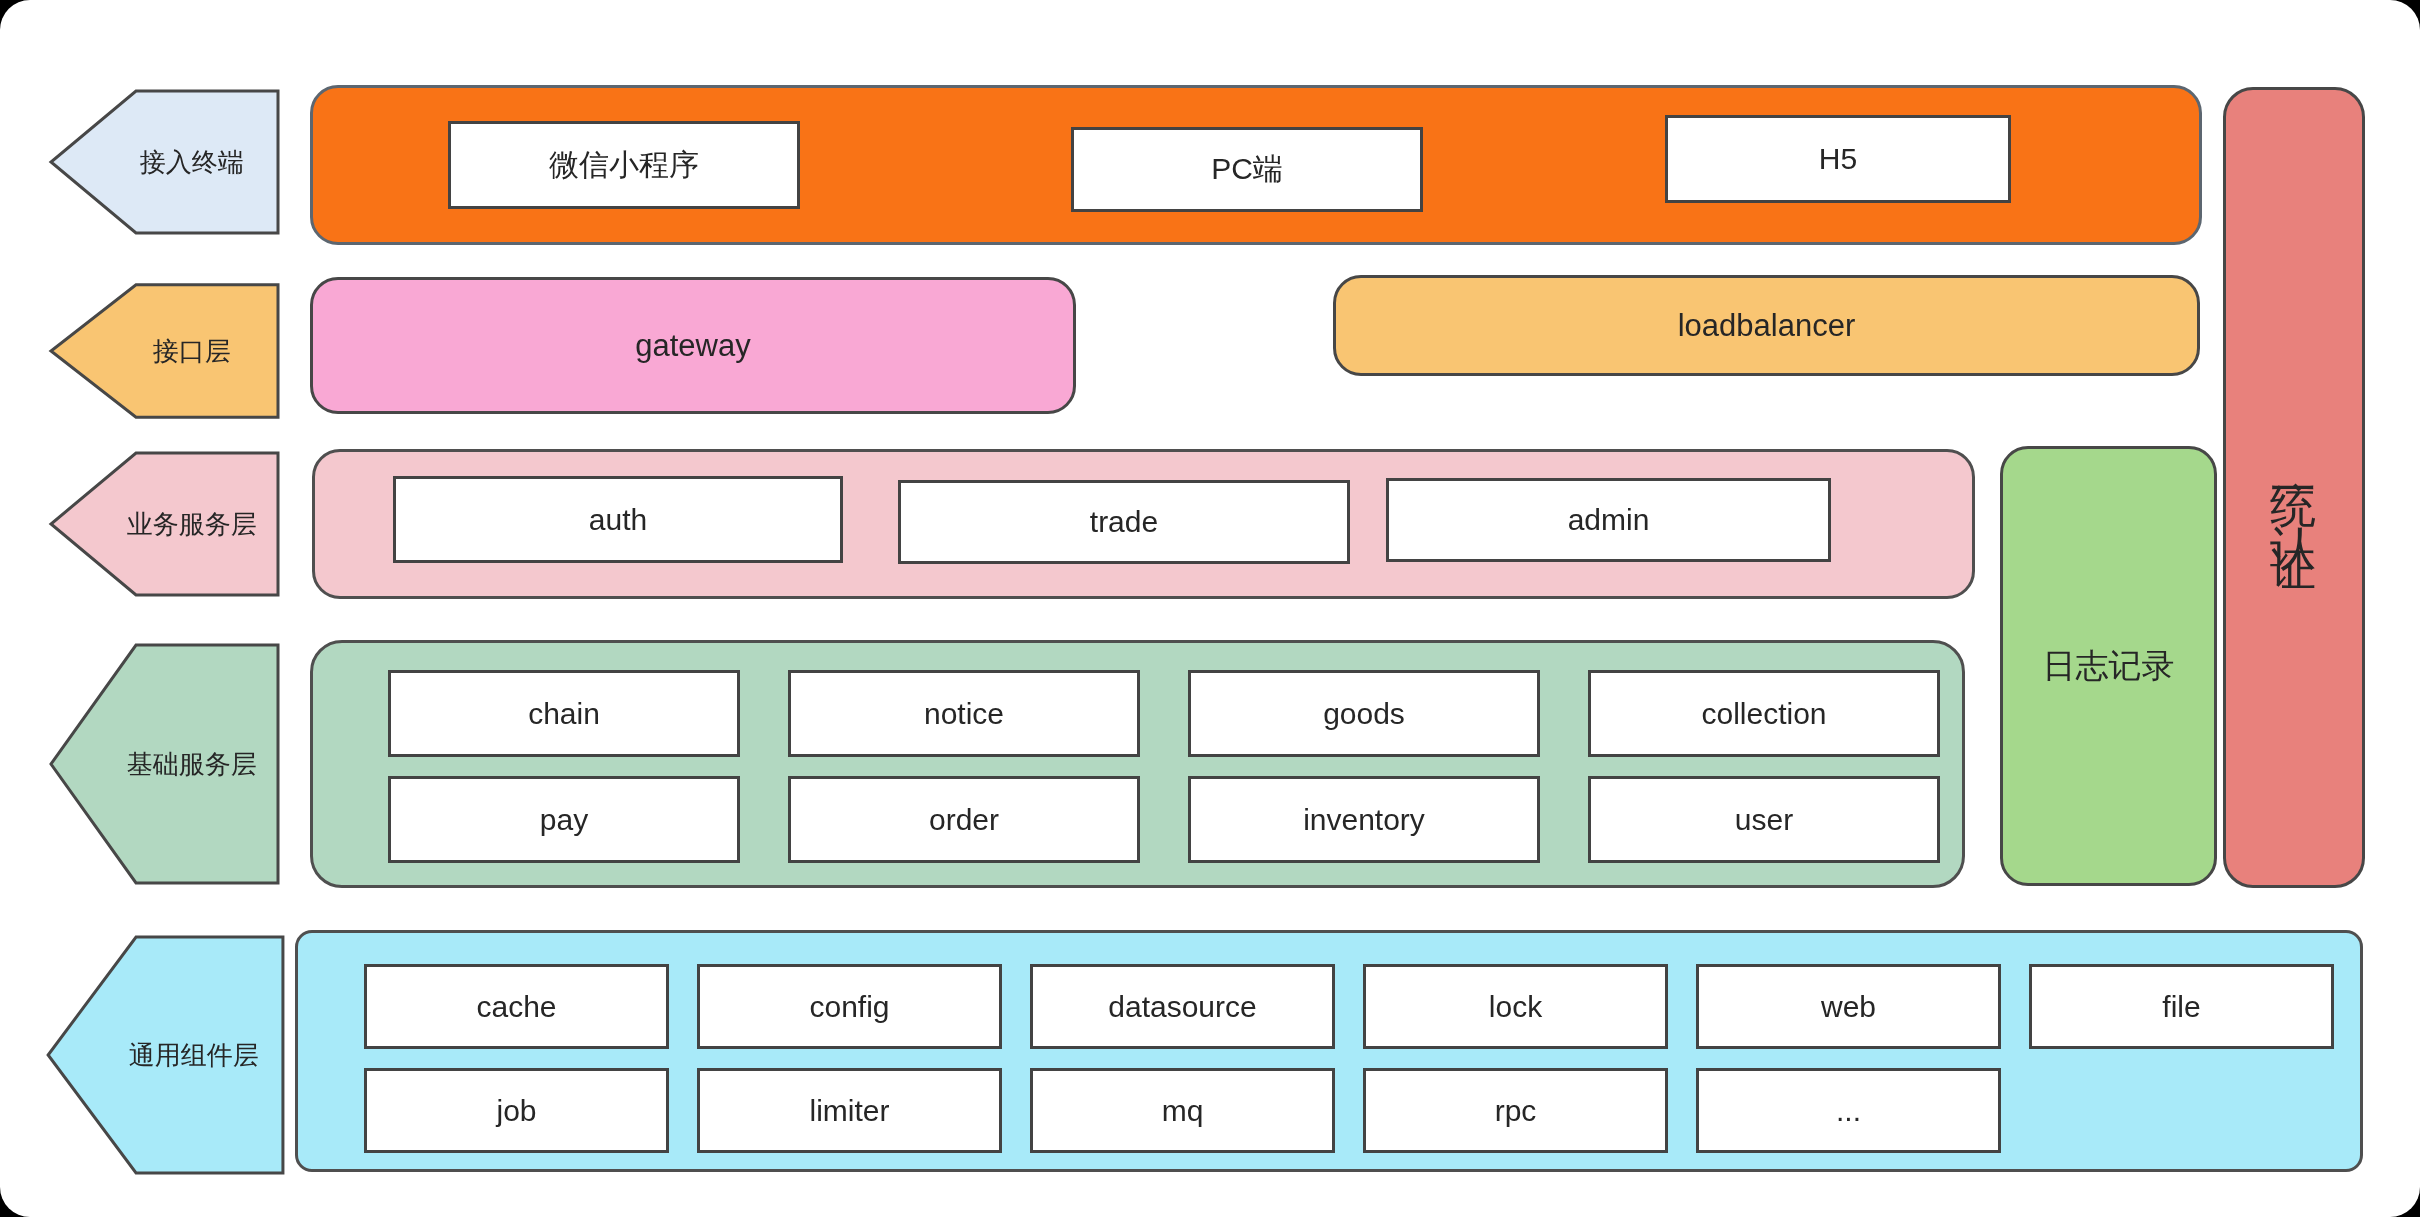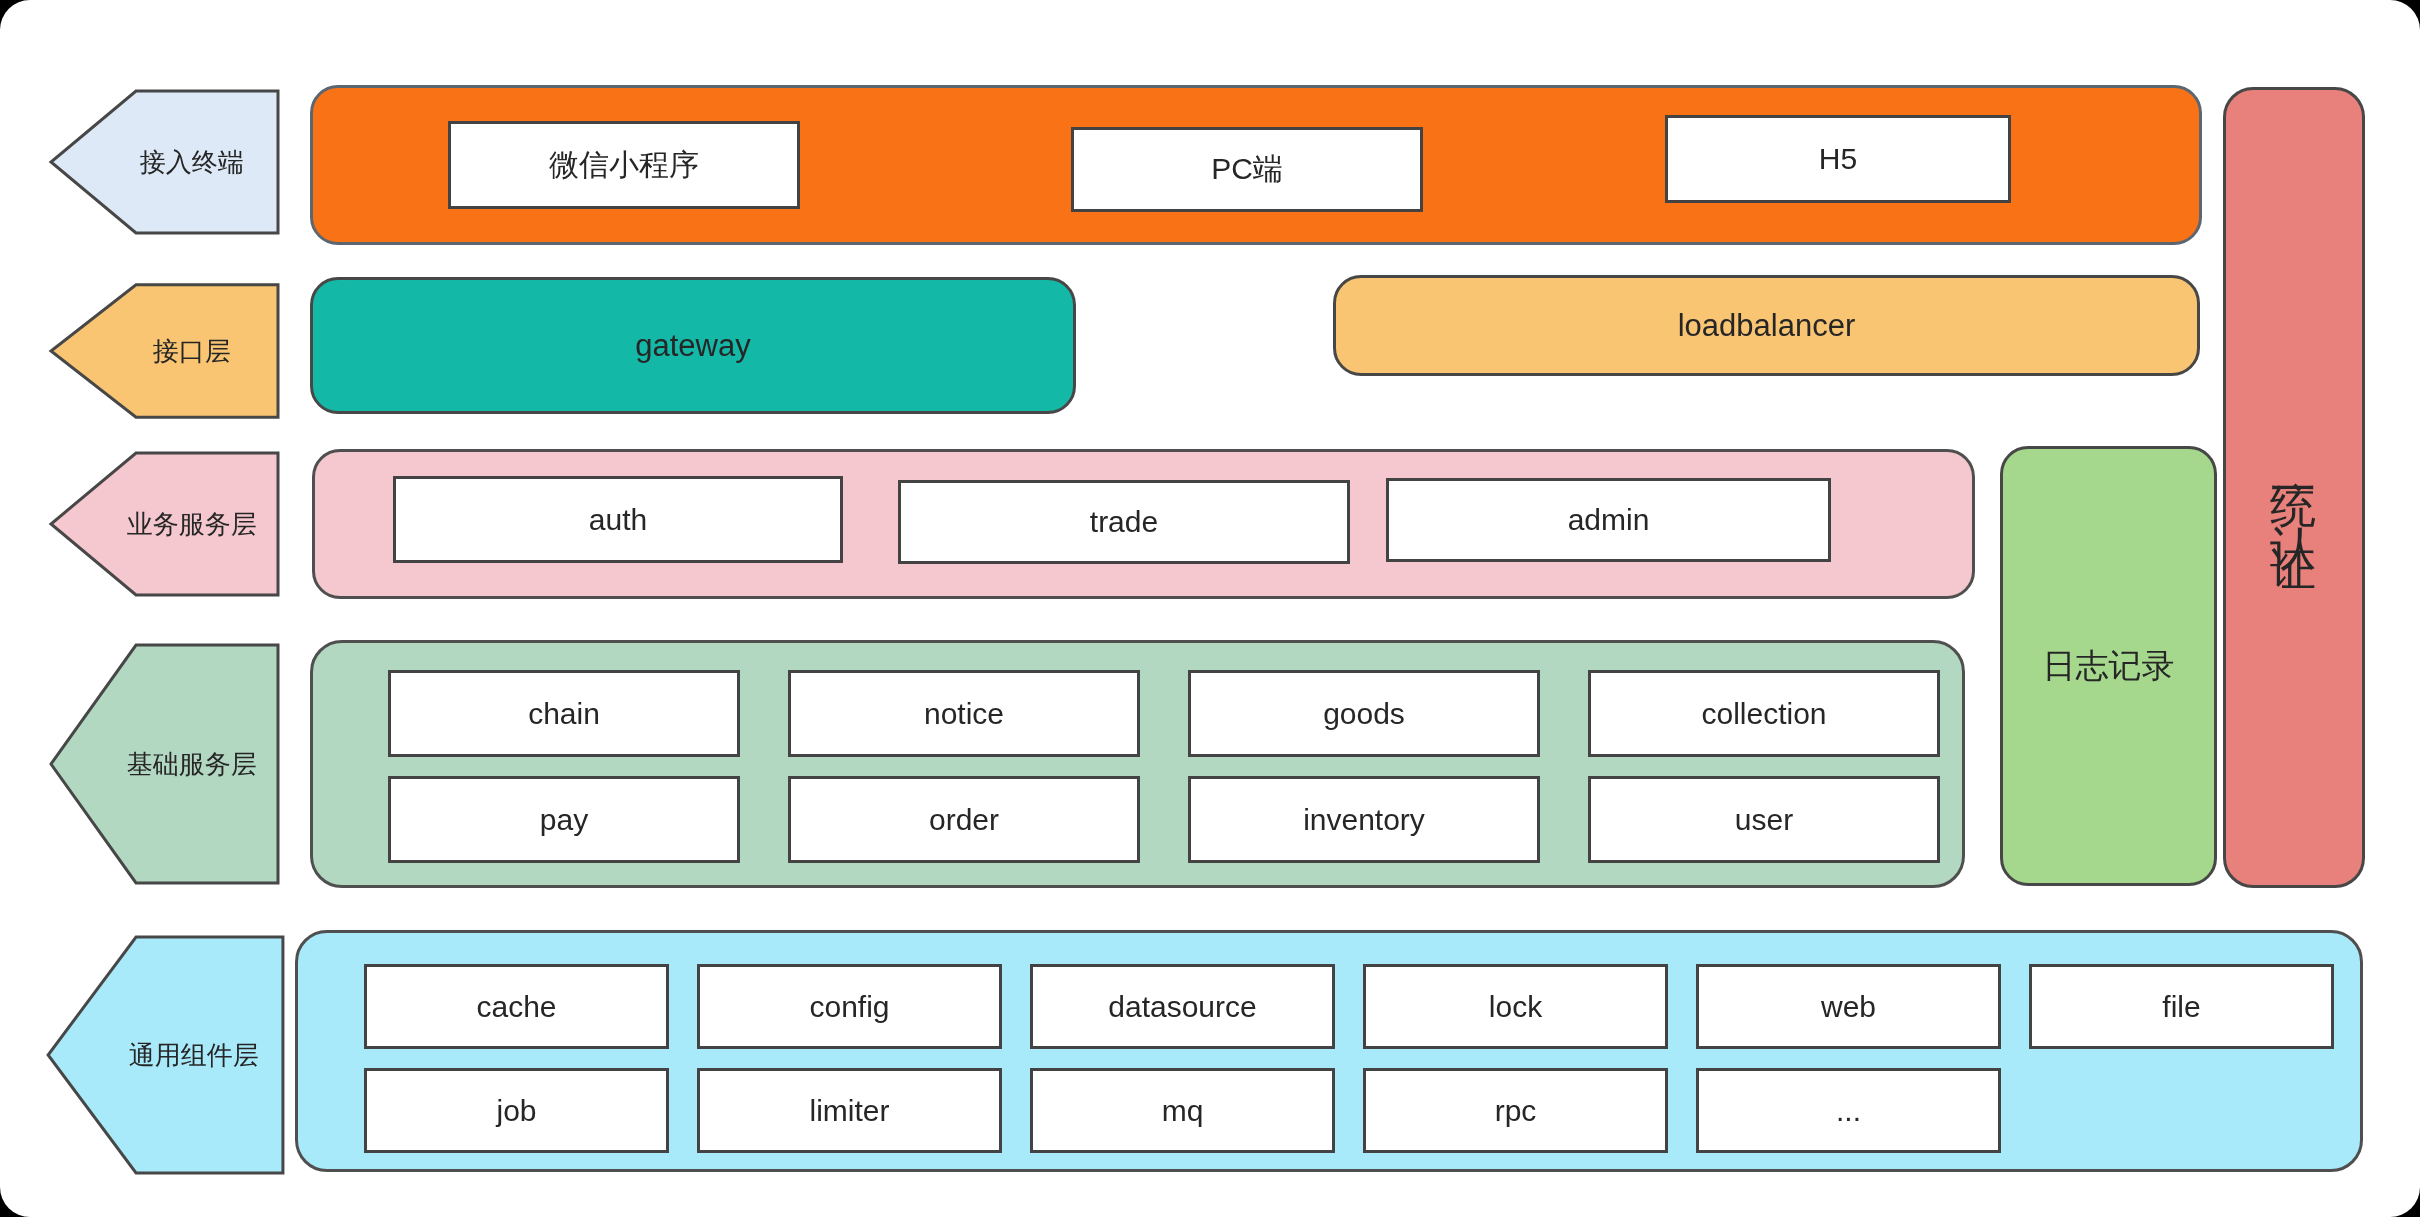--- a/index.html
+++ b/index.html
@@ -25,28 +25,28 @@
   .arrow-4{left:48px;top:640px;width:232px;height:248px;}
   .arrow-5{left:45px;top:932px;width:240px;height:246px;}
 
   
   .container{position:absolute;box-sizing:border-box;border:3px solid #4f4f4f;}
   .c1{left:310px;top:85px;width:1892px;height:160px;background:#f97316;border-radius:28px;border-color:#5c6670;}
   .c3{left:312px;top:449px;width:1663px;height:150px;background:#f4c8ce;border-radius:28px;}
   .c4{left:310px;top:640px;width:1655px;height:248px;background:#b2d8c1;border-radius:32px;
       display:grid;grid-template-columns:repeat(4,352px);grid-auto-rows:87px;
       column-gap:48px;row-gap:19px;padding:27px 0 0 75px;}
-  .c5{left:295px;top:930px;width:2068px;height:242px;background:#a8eaf9;border-radius:32px;
+  .c5{left:295px;top:930px;width:2068px;height:242px;background:#a8eaf9;border-radius:17px;
       display:grid;grid-template-columns:repeat(6,305px);grid-auto-rows:85px;
       column-gap:28px;row-gap:19px;padding:31px 0 0 66px;}
 
   
   .bigbox{position:absolute;box-sizing:border-box;border:3px solid #474747;border-radius:28px;
           display:flex;align-items:center;justify-content:center;font-size:31px;}
-  .b-gateway{left:310px;top:277px;width:766px;height:137px;background:#14b8a6;}
+  .b-gateway{left:310px;top:277px;width:766px;height:137px;background:#f9a8d4;}
   .b-loadbalancer{left:1333px;top:275px;width:867px;height:101px;background:#f9c572;}
   .b-log{left:2000px;top:446px;width:217px;height:440px;background:#a5d88c;font-size:33px;text-align:center;}
   .b-auth{left:2223px;top:87px;width:142px;height:801px;background:#e8817c;border-radius:30px;}
   .vtext{writing-mode:vertical-rl;text-orientation:upright;font-size:46px;letter-spacing:22px;
          display:flex;align-items:center;justify-content:center;}
 
   
   .node{box-sizing:border-box;background:#ffffff;border:3px solid #434343;
         display:flex;align-items:center;justify-content:center;font-size:30px;white-space:nowrap;}
   .abs{position:absolute;}

